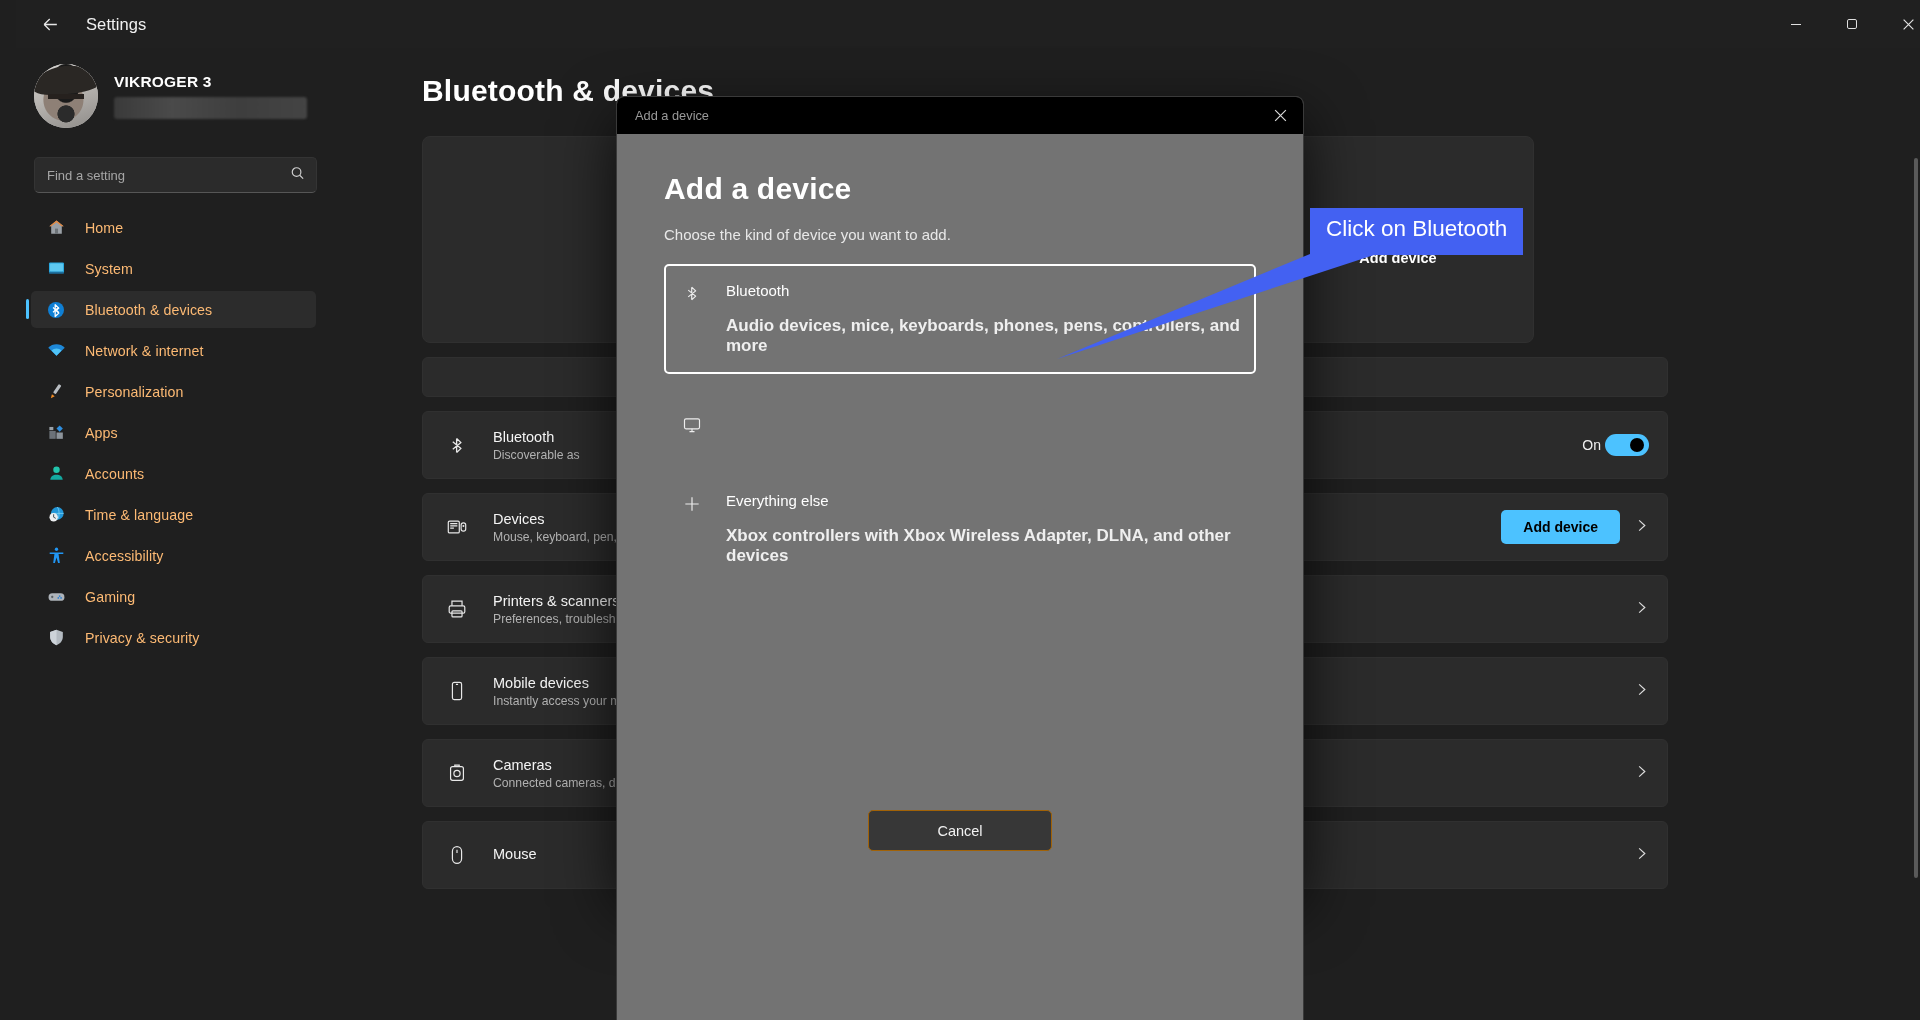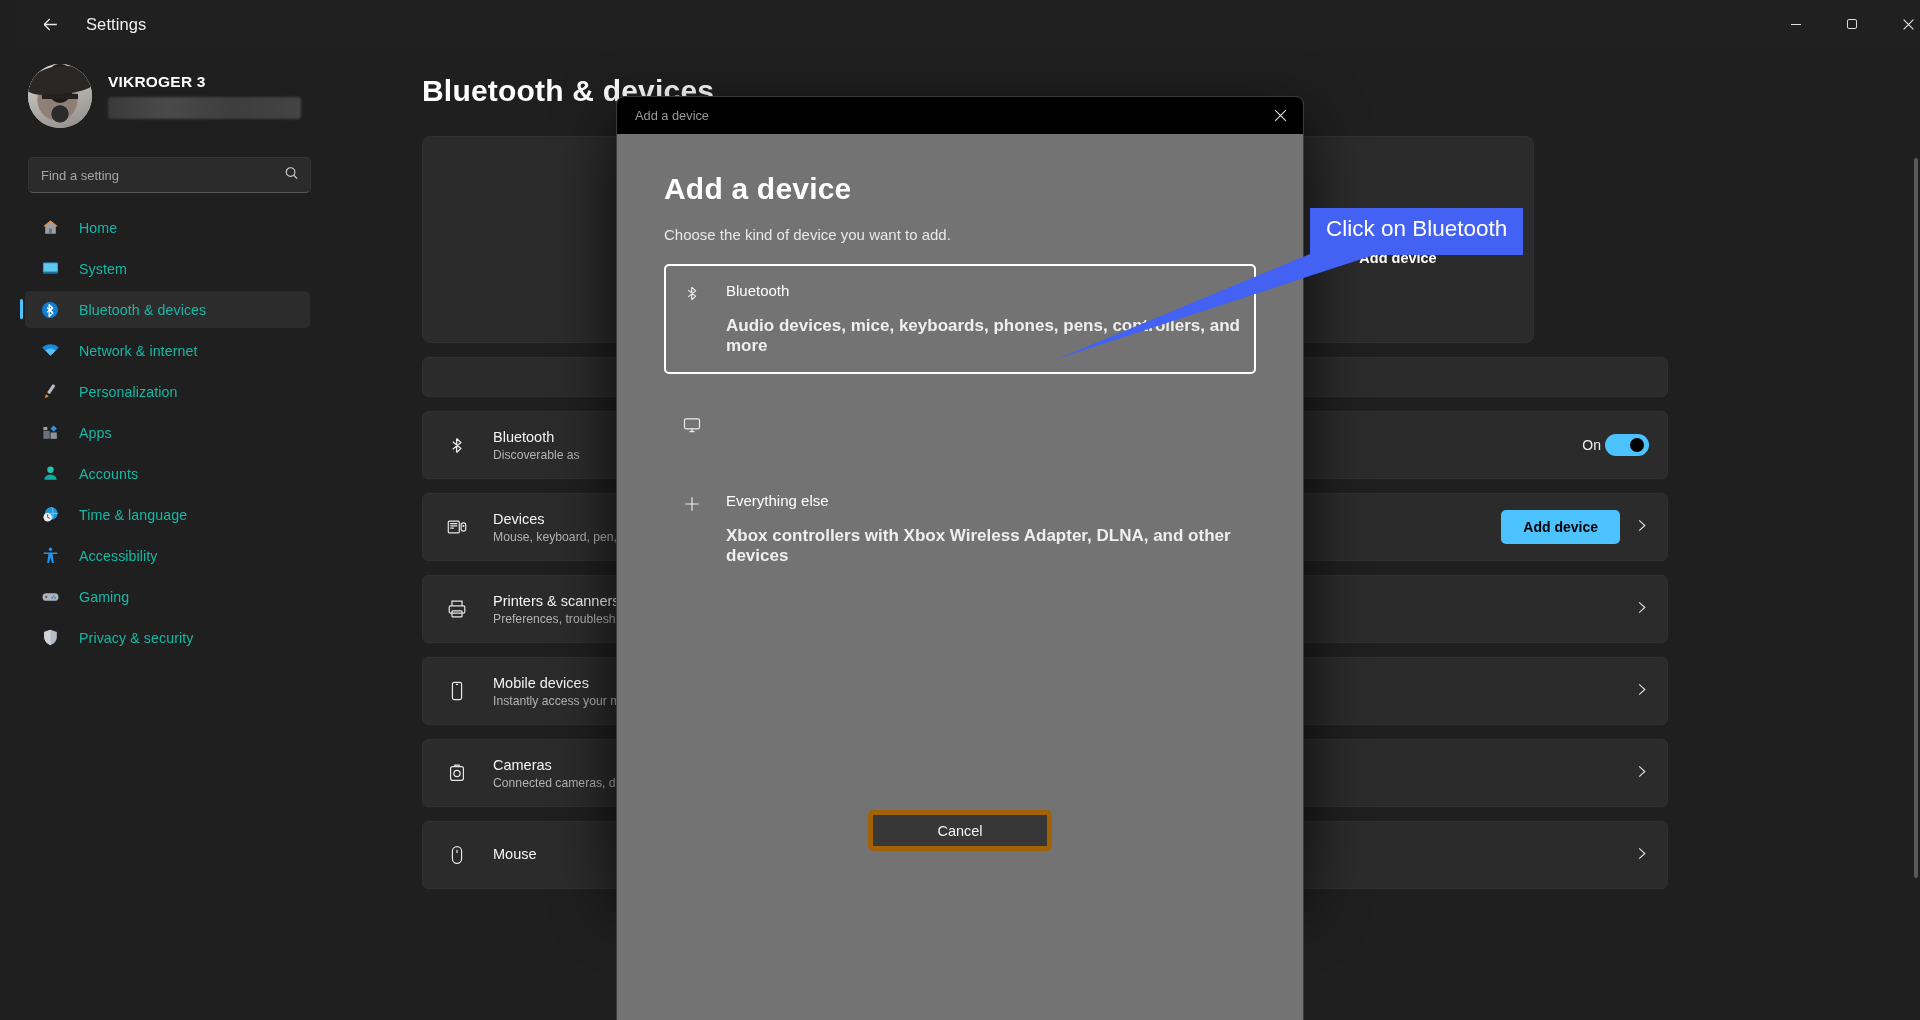--- a/index.html
+++ b/index.html
@@ -37,21 +37,21 @@
     position: absolute; right: 0; top: 0; height: 48px;
     display: flex; align-items: stretch;
   }
   .win-ctrl {
     width: 56px; display: flex; align-items: center; justify-content: center;
     color: #e0e0e0;
   }
 
   
   .sidebar {
-    position: absolute; top: 48px; left: 8px;
+    position: absolute; top: 48px; left: 14px;
     width: 370px; height: 972px;
     background: #1f1f1f;
   }
   .account {
     display: flex; align-items: center;
     margin: 16px 0 0 20px;
   }
   .avatar {
     width: 64px; height: 64px; border-radius: 50%;
     overflow: hidden; flex: 0 0 64px;
@@ -120,21 +120,21 @@
   .navitem.active { background: #2c2c2c; }
   .navitem.active::before {
     content: ""; position: absolute; left: -5px; top: 8px;
     width: 3px; height: 20px; border-radius: 2px; background: #4cc2ff;
   }
   .navitem .ico {
     width: 20px; height: 20px; flex: 0 0 20px;
     display: flex; align-items: center; justify-content: center;
   }
   .navitem .lbl {
-    margin-left: 19px; font-size: 14.2px; color: #14b8a6; letter-spacing:.1px;
+    margin-left: 19px; font-size: 14.2px; color: #fdba74; letter-spacing:.1px;
   }
 
   
   .main {
     position: absolute; top: 48px; left: 370px;
     width: 1550px; height: 972px;
     overflow: hidden;
   }
   .page-title {
     margin: 26px 0 0 52px;
@@ -254,21 +254,21 @@
   .opt .otext { margin-left: 20px; }
   .opt .otitle { font-size: 15px; color: #ffffff; }
   .opt .odesc { margin-top: 17px; font-size: 17px; font-weight: 700; color: #efefef; }
 
   .modal-footer {
     position: absolute; left: 0; right: 0; bottom: 36px;
     display: flex; justify-content: center;
   }
   .cancel-btn {
     width: 184px; height: 41px;
-    background: #373737; border: 5px solid #a16207;
+    background: #373737; border: 1px solid #a16207;
     border-radius: 5px; color: #f2f2f2; font-size: 14.5px;
     font-family: "Liberation Sans", sans-serif;
   }
 
   
   .callout { position: absolute; left: 1310px; top: 208px; z-index: 40; }
   .callout-box {
     background: #4361f2; color: #ffffff;
     font-size: 22.5px; padding: 9px 16px 14px 16px;
     white-space: nowrap; line-height: 1.05;

